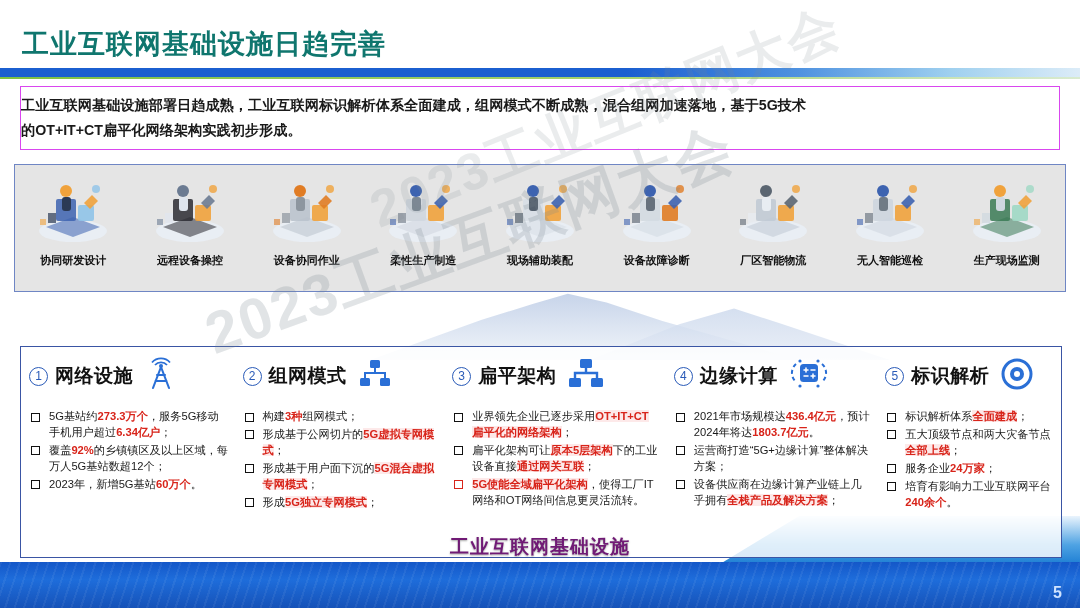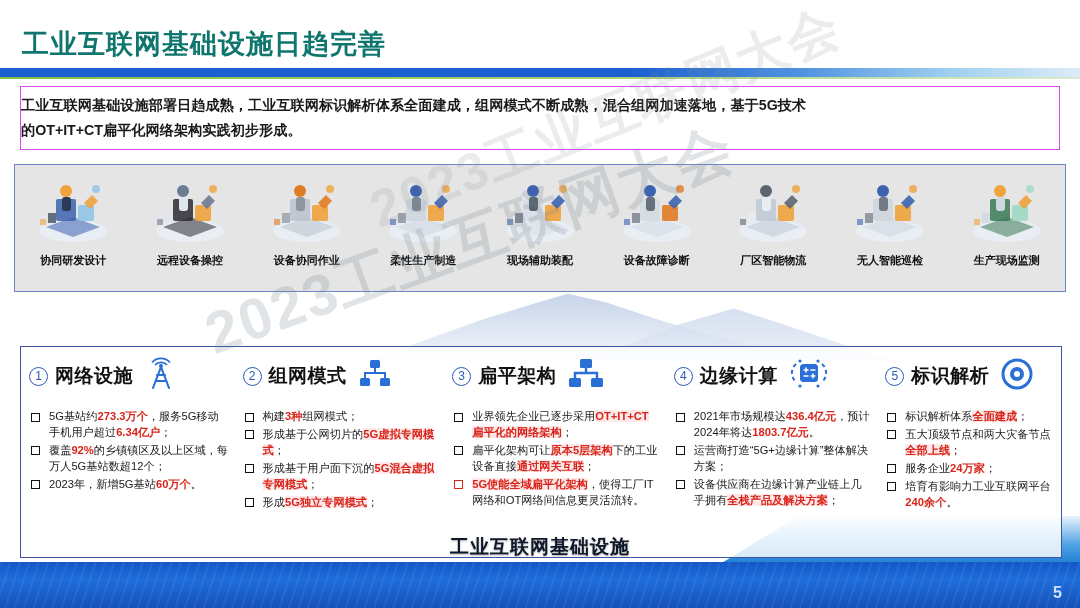--- a/index.html
+++ b/index.html
@@ -137,21 +137,21 @@
     position:absolute; left:0; bottom:0; width: 1080px; height: 46px;
     background: linear-gradient(180deg,#1457c8 0%, #1e6ddb 38%, #1652b8 100%);
     z-index: 2;
   }
   .foot-band::after{
     content:""; position:absolute; left:0; top:0; width:100%; height:100%;
     background: repeating-linear-gradient(108deg, rgba(255,255,255,0.06) 0 2px, rgba(255,255,255,0) 2px 9px);
   }
   .foot-label {
     position:absolute; left: 50%; transform: translateX(-50%); bottom: 48px;
-    font-size: 19px; font-weight:bold; color:#0f172a; letter-spacing: 1px;
+    font-size: 19px; font-weight:bold; color:#701a75; letter-spacing: 1px;
     text-shadow: 0 1px 2px rgba(0,0,0,0.35); z-index: 4; white-space:nowrap;
   }
   .pagenum {
     position:absolute; right: 18px; bottom: 6px; color:#cfe3ff; font-size: 16px;
     font-weight:bold; z-index: 6;
   }
 </style>
 </head>
 <body>
 

